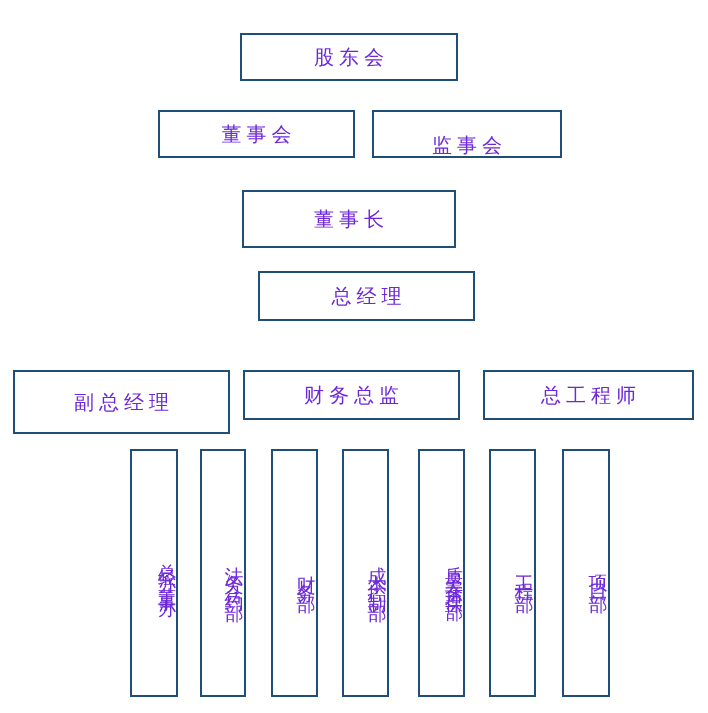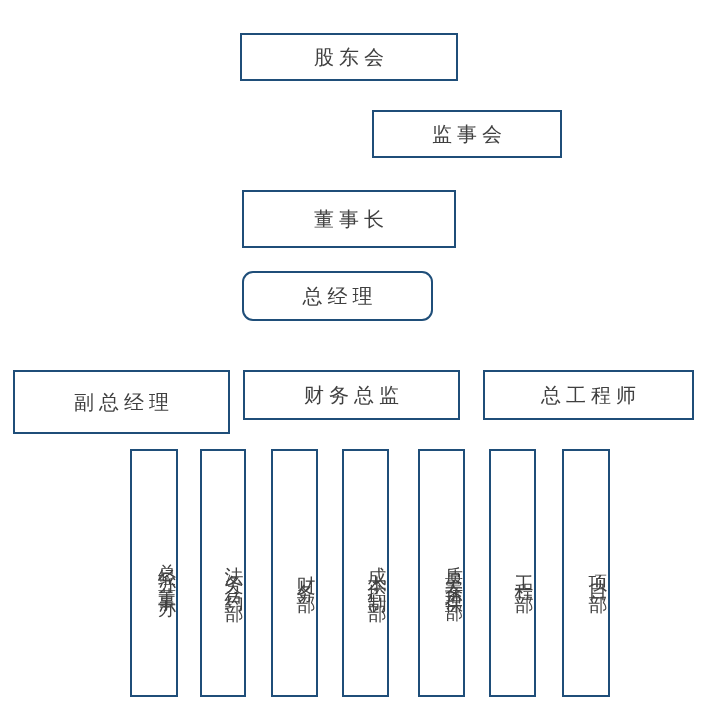--- a/index.html
+++ b/index.html
@@ -24,21 +24,21 @@
   }
 
   .node {
     position: absolute;
     box-sizing: border-box;
     border: 2px solid #1f4e79;
     background: #ffffff;
     display: flex;
     align-items: center;
     justify-content: center;
-    color: #404040;
+    color: #6d28d9;
   }
 
   
   .node.horiz {
     font-size: 20px;
     letter-spacing: 5px;
     text-indent: 5px;
     line-height: 1.1;
     white-space: nowrap;
   }
@@ -64,30 +64,33 @@
 </style>
 </head>
 <body>
 
 <div id="org-chart">
 
   <div class="node horiz" style="left:240px; top:33px; width:218px; height:48px;">
     <span>股东会</span>
   </div>
 
+  <div class="node horiz" style="left:158px; top:110px; width:197px; height:48px;">
+    <span>董事会</span>
+  </div>
 
-  <div class="node horiz" style="left:372px; top:110px; width:190px; height:48px;">
+  <div class="node horiz" style="left:372px; top:110px; width:190px; height:48px;align-items:flex-end;">
     <span>监事会</span>
   </div>
 
   <div class="node horiz" style="left:242px; top:190px; width:214px; height:58px;">
     <span>董事长</span>
   </div>
 
-  <div class="node horiz" style="left:242px; top:271px; width:191px; height:50px;border-radius:11px;">
+  <div class="node horiz" style="left:258px; top:271px; width:217px; height:50px;">
     <span>总经理</span>
   </div>
 
   <div class="node horiz" style="left:13px; top:370px; width:217px; height:64px;">
     <span>副总经理</span>
   </div>
 
   <div class="node horiz" style="left:483px; top:370px; width:211px; height:50px;">
     <span>总工程师</span>
   </div>

